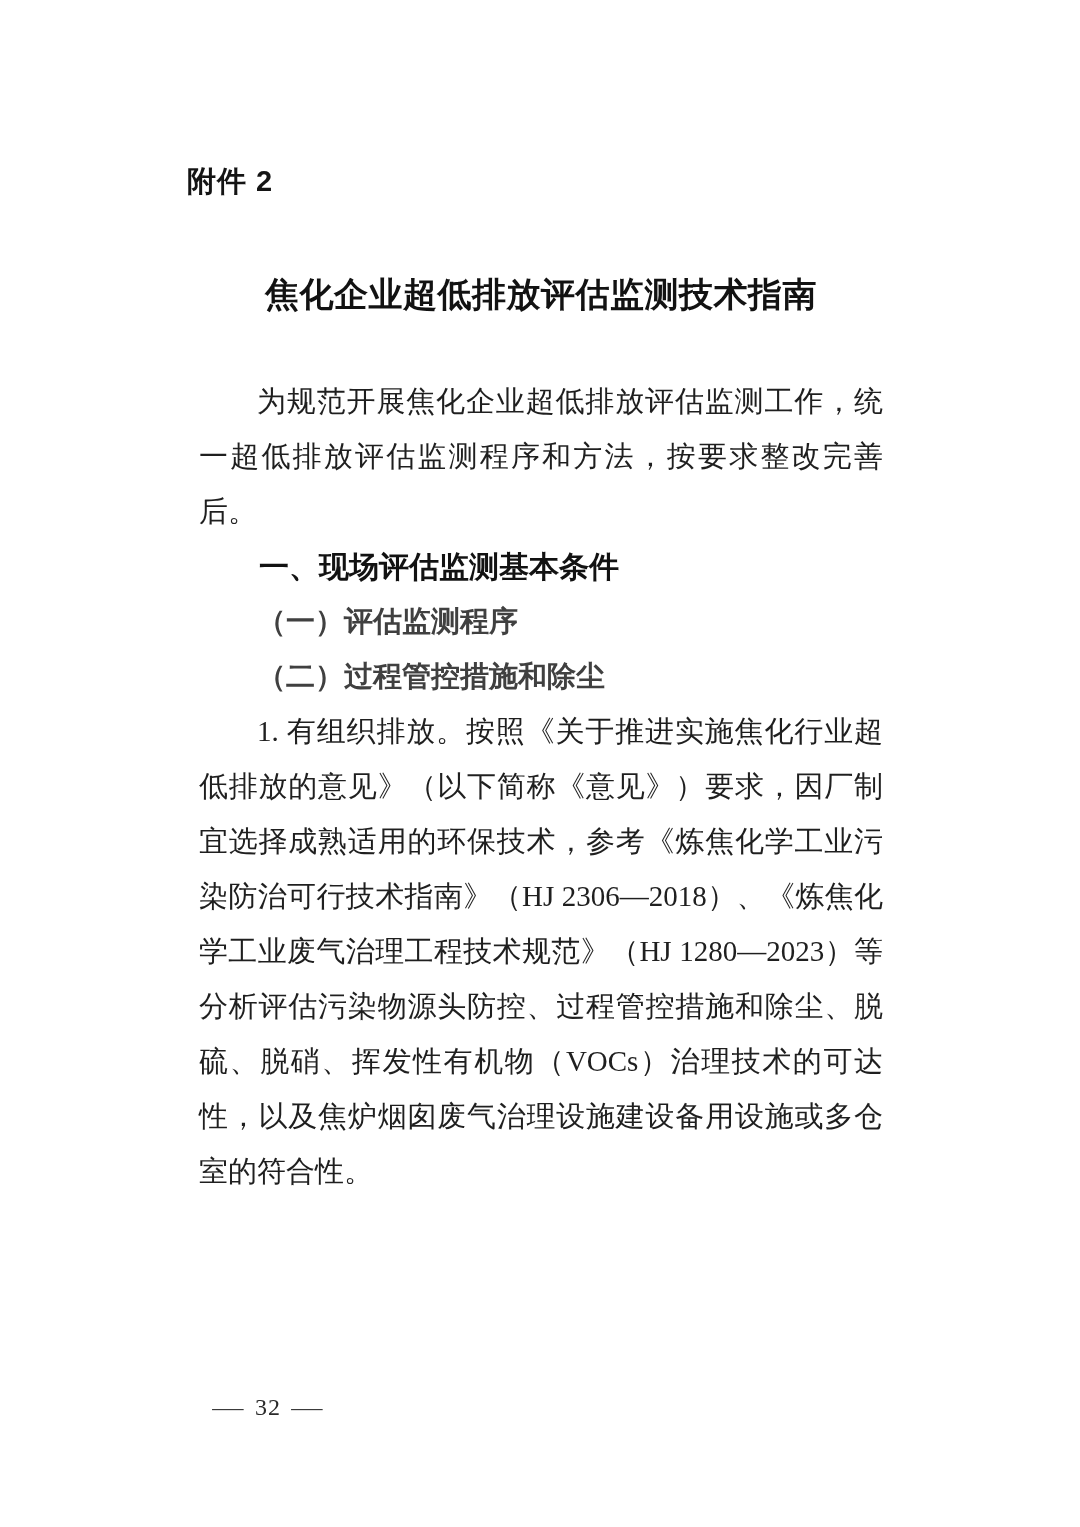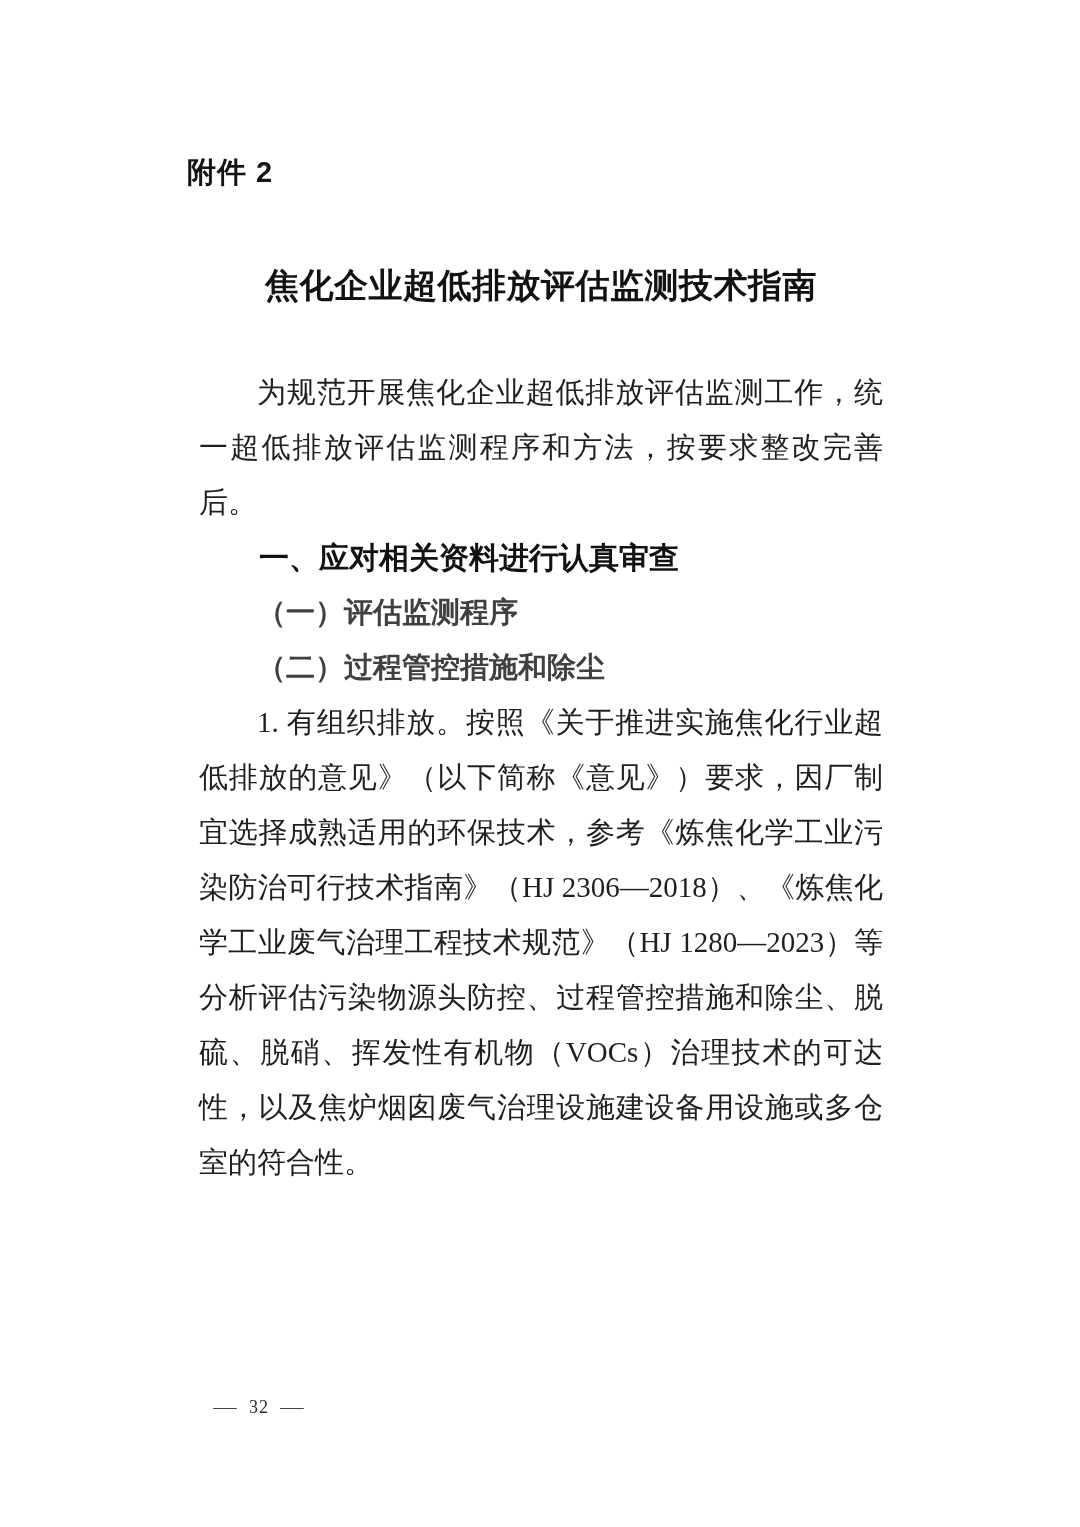--- a/index.html
+++ b/index.html
@@ -8,21 +8,21 @@
     background: #ffffff;
   }
   .page {
     position: relative;
     width: 952px;
     height: 1527px;
     margin: 0 auto;
     background: #ffffff;
     color: #1f1f1f;
     box-sizing: border-box;
-    padding: 3px 133px 0 135px;
+    padding: 12px 133px 0 135px;
     overflow: hidden;
     font-family: "Liberation Serif", "DejaVu Serif", serif;
   }
   .attachment-label {
     padding-top: 150px;
     margin-left: -12px;
     font-family: "Liberation Sans", "DejaVu Sans", sans-serif;
     font-weight: 600;
     font-size: 29px;
     line-height: 38px;
@@ -66,21 +66,21 @@
     font-size: 29px;
     line-height: 55px;
     text-indent: 2em;
     margin: 0;
     color: #404040;
   }
   .page-footer {
     position: absolute;
     top: 1390px;
     left: 138px;
-    font-size: 18px;
+    font-size: 24px;
     line-height: 34px;
     color: #2a2a2a;
     letter-spacing: 1px;
   }
   .page-footer .dash {
     display: inline-block;
     transform: scaleX(1.3);
     margin: 0 14px;
     color: #3a3a3a;
   }
@@ -95,21 +95,21 @@
 <div class="page">
 
   <div class="attachment-label">附件 2</div>
 
   <div class="doc-title">焦化企业超低排放评估监测技术指南</div>
 
   <div class="doc-body">
 
     <p>为规范开展焦化企业超低排放评估监测工作，统一超低排放评估监测程序和方法，按要求整改完善后。</p>
 
-    <h2 class="section-heading">一、应对相关资料进行认真审查</h2>
+    <h2 class="section-heading">一、现场评估监测基本条件</h2>
 
     <h3 class="subsection-heading">（一）评估监测程序</h3>
 
 
     <h3 class="subsection-heading">（二）过程管控措施和除尘</h3>
 
     <p>1. 有组织排放。按照《关于推进实施焦化行业超低排放的意见》（以下简称《意见》）要求，因厂制宜选择成熟适用的环保技术，参考《炼焦化学工业污染防治可行技术指南》（HJ 2306—2018）、《炼焦化学工业废气治理工程技术规范》（HJ 1280—2023）等分析评估污染物源头防控、过程管控措施和除尘、脱硫、脱硝、挥发性有机物（VOCs）治理技术的可达性，以及焦炉烟囱废气治理设施建设备用设施或多仓室的符合性。</p>
 
   </div>
 

